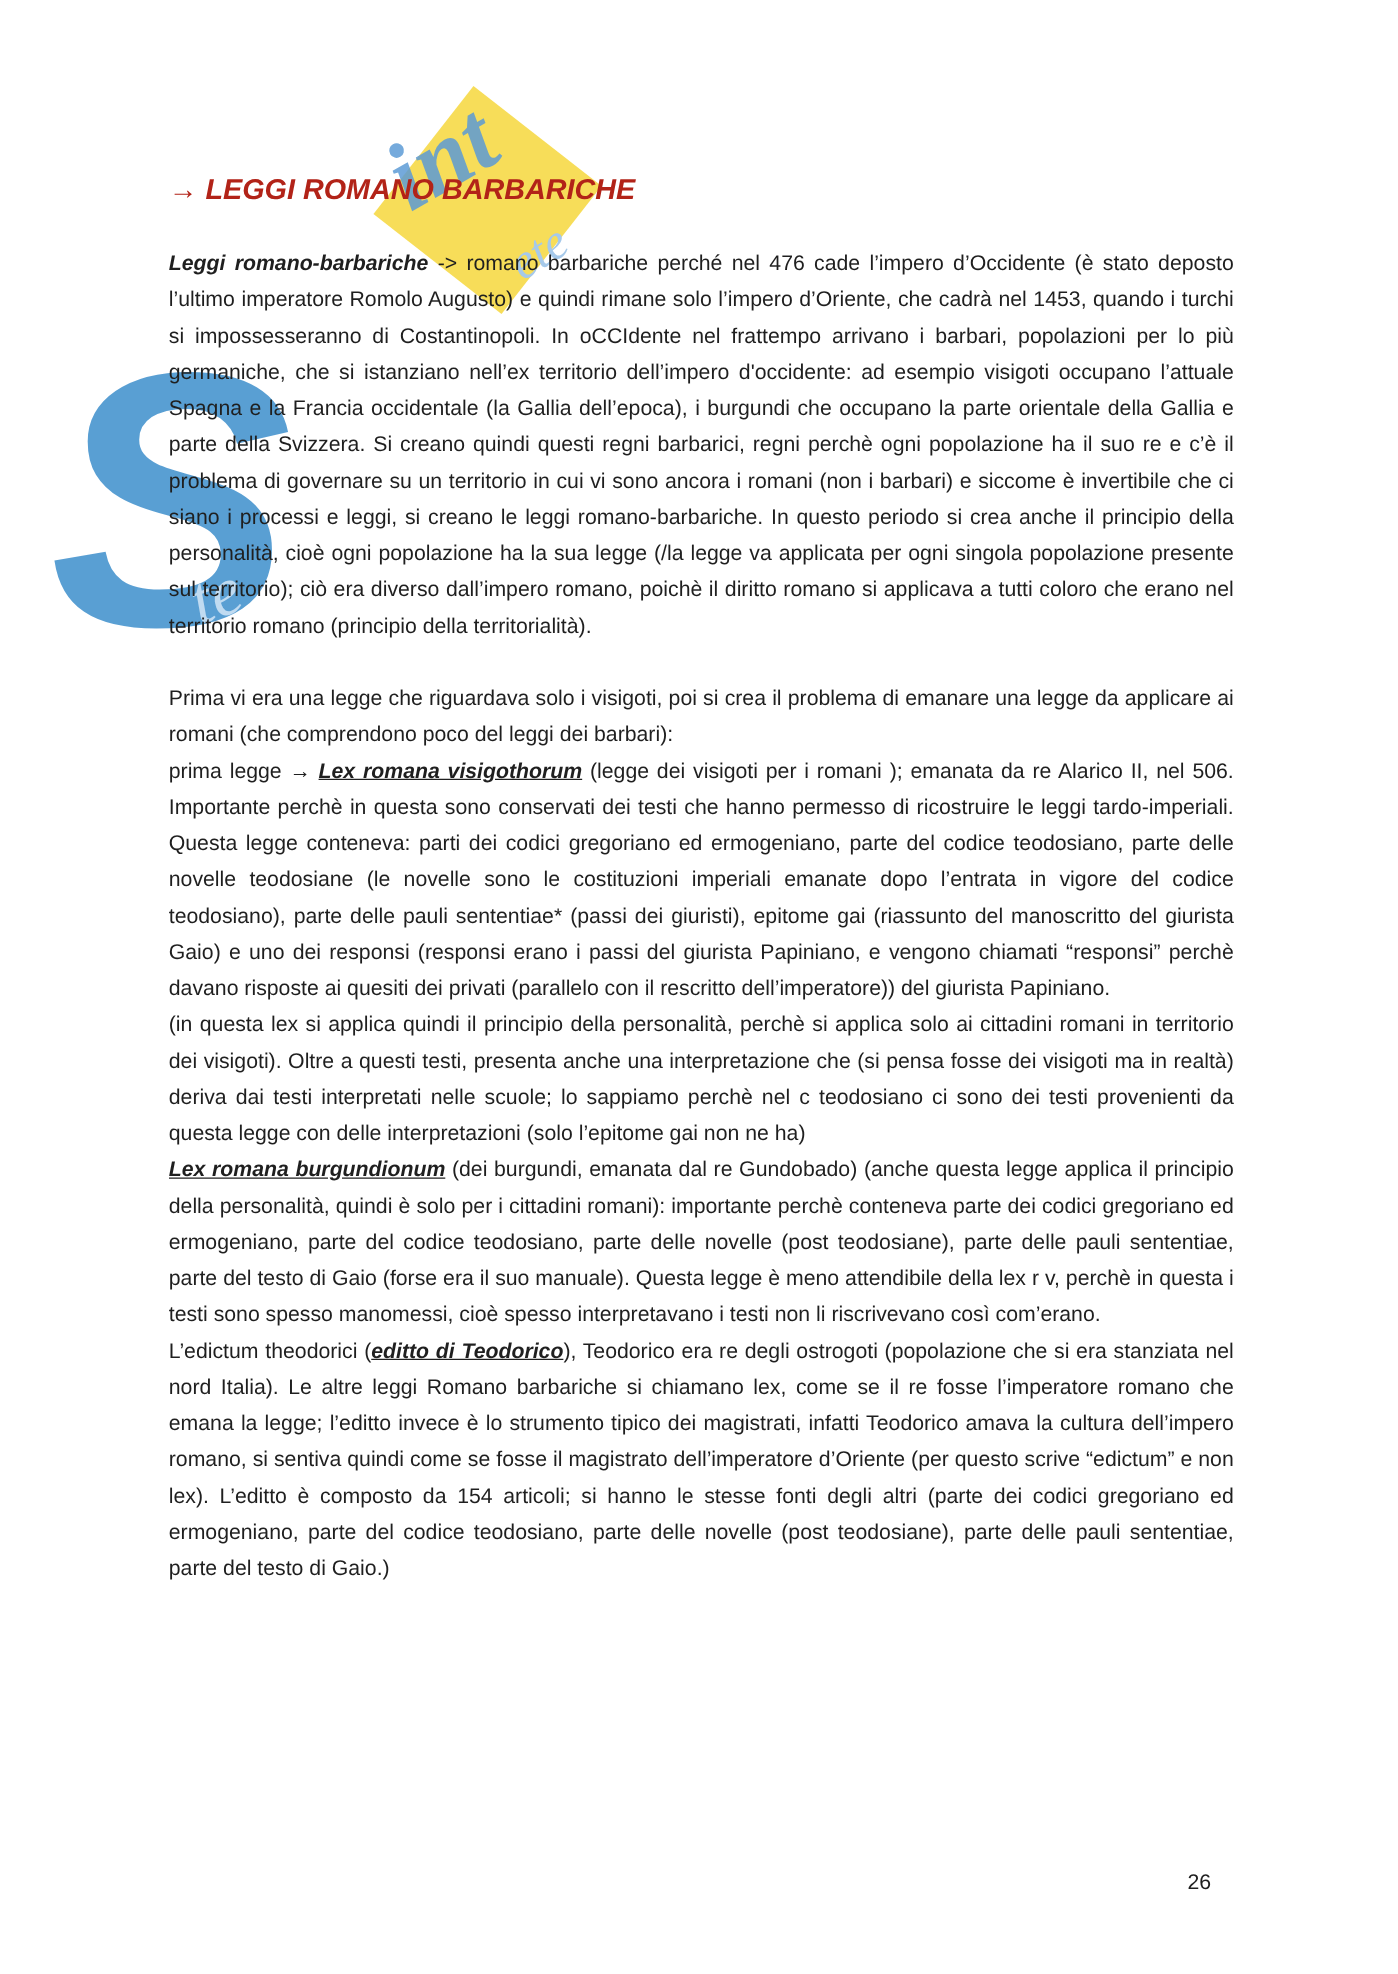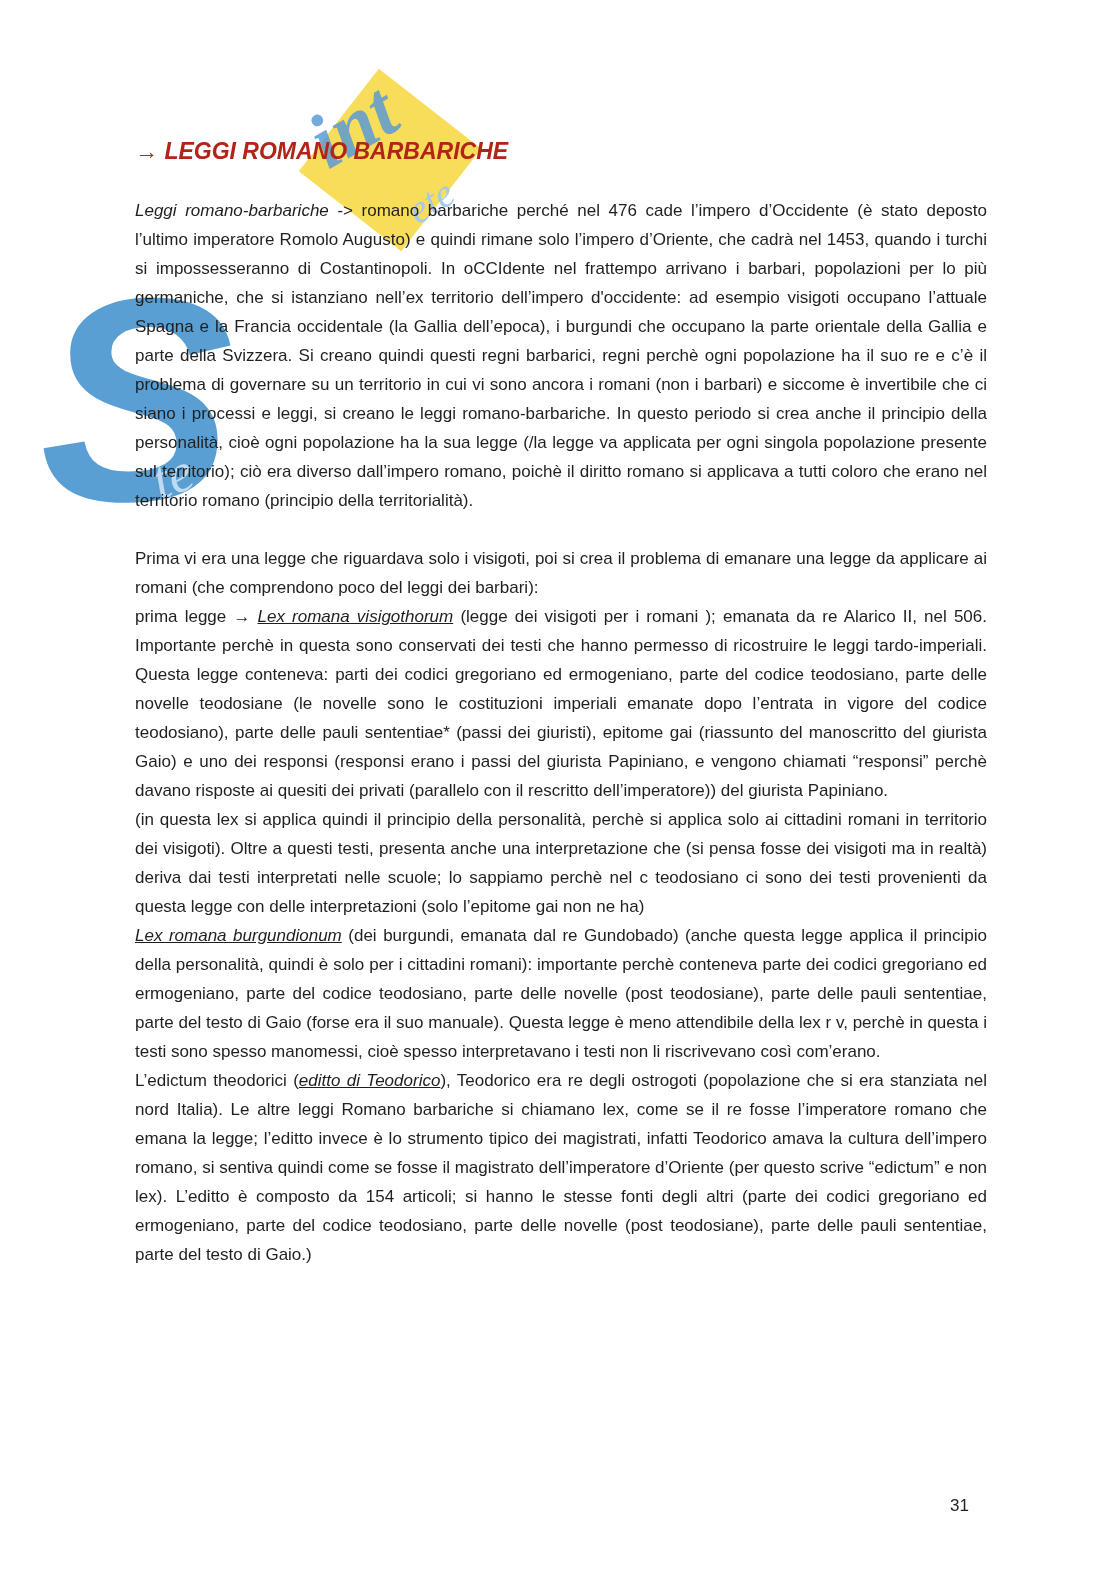--- a/index.html
+++ b/index.html
@@ -32,21 +32,21 @@
   }
   .title {
     margin: 0 0 30px 0;
     color: #b22318;
     font-weight: 700;
     font-style: italic;
     font-size: 23px;
   }
   .para { margin: 0; text-align: justify; }
   .para.gap { margin-top: 29px; }
-  .b { font-weight: 400; margin-top: 12px; }
+  .b { font-weight: 700; margin-top: 12px; }
   .i { font-style: italic; }
   .u { text-decoration: underline; }
   .page-number {
     position: absolute;
     left: 950px;
     top: 1496px;
     z-index: 1;
     color: #1f1f1f;
     font-size: 17px;
   }
@@ -71,15 +71,15 @@
     <div id="doc-body">
         <p class="para"><span class="b i">Leggi romano-barbariche</span><span> -&gt; romano barbariche perché nel 476 cade l’impero d’Occidente (è stato deposto l’ultimo imperatore Romolo Augusto) e quindi rimane solo l’impero d’Oriente, che cadrà nel 1453, quando i turchi si impossesseranno di Costantinopoli. In oCCIdente nel frattempo arrivano i barbari, popolazioni per lo più germaniche, che si istanziano nell’ex territorio dell’impero d'occidente: ad esempio visigoti occupano l’attuale Spagna e la Francia occidentale (la Gallia dell’epoca), i burgundi che occupano la parte orientale della Gallia e parte della Svizzera. Si creano quindi questi regni barbarici, regni perchè ogni popolazione ha il suo re e c’è il problema di governare su un territorio in cui vi sono ancora i romani (non i barbari) e siccome è invertibile che ci siano i processi e leggi, si creano le leggi romano-barbariche. In questo periodo si crea anche il principio della personalità, cioè ogni popolazione ha la sua legge (/la legge va applicata per ogni singola popolazione presente sul territorio); ciò era diverso dall’impero romano, poichè il diritto romano si applicava a tutti coloro che erano nel territorio romano (principio della territorialità).</span></p>
         <p class="para gap"><span>Prima vi era una legge che riguardava solo i visigoti, poi si crea il problema di emanare una legge da applicare ai romani (che comprendono poco del leggi dei barbari):</span></p>
         <p class="para"><span>prima legge → </span><span class="b i u">Lex romana visigothorum</span><span> (legge dei visigoti per i romani ); emanata da re Alarico II, nel 506. Importante perchè in questa sono conservati dei testi che hanno permesso di ricostruire le leggi tardo-imperiali. Questa legge conteneva: parti dei codici gregoriano ed ermogeniano, parte del codice teodosiano, parte delle novelle teodosiane (le novelle sono le costituzioni imperiali emanate dopo l’entrata in vigore del codice teodosiano), parte delle pauli sententiae* (passi dei giuristi), epitome gai (riassunto del manoscritto del giurista Gaio) e uno dei responsi (responsi erano i passi del giurista Papiniano, e vengono chiamati “responsi” perchè davano risposte ai quesiti dei privati (parallelo con il rescritto dell’imperatore)) del giurista Papiniano.</span></p>
         <p class="para"><span>(in questa lex si applica quindi il principio della personalità, perchè si applica solo ai cittadini romani in territorio dei visigoti). Oltre a questi testi, presenta anche una interpretazione che (si pensa fosse dei visigoti ma in realtà) deriva dai testi interpretati nelle scuole; lo sappiamo perchè nel c teodosiano ci sono dei testi provenienti da questa legge con delle interpretazioni (solo l’epitome gai non ne ha)</span></p>
         <p class="para"><span class="b i u">Lex romana burgundionum</span><span> (dei burgundi, emanata dal re Gundobado) (anche questa legge applica il principio della personalità, quindi è solo per i cittadini romani): importante perchè conteneva parte dei codici gregoriano ed ermogeniano, parte del codice teodosiano, parte delle novelle (post teodosiane), parte delle pauli sententiae, parte del testo di Gaio (forse era il suo manuale). Questa legge è meno attendibile della lex r v, perchè in questa i testi sono spesso manomessi, cioè spesso interpretavano i testi non li riscrivevano così com’erano.</span></p>
         <p class="para"><span>L’edictum theodorici (</span><span class="b i u">editto di Teodorico</span><span>), Teodorico era re degli ostrogoti (popolazione che si era stanziata nel nord Italia). Le altre leggi Romano barbariche si chiamano lex, come se il re fosse l’imperatore romano che emana la legge; l’editto invece è lo strumento tipico dei magistrati, infatti Teodorico amava la cultura dell’impero romano, si sentiva quindi come se fosse il magistrato dell’imperatore d’Oriente (per questo scrive “edictum” e non lex). L’editto è composto da 154 articoli; si hanno le stesse fonti degli altri (parte dei codici gregoriano ed ermogeniano, parte del codice teodosiano, parte delle novelle (post teodosiane), parte delle pauli sententiae, parte del testo di Gaio.)</span></p>
       </div>
   </div>
 
-  <div class="page-number">31</div>
+  <div class="page-number">26</div>
 
 </div>
 
 </body></html>

